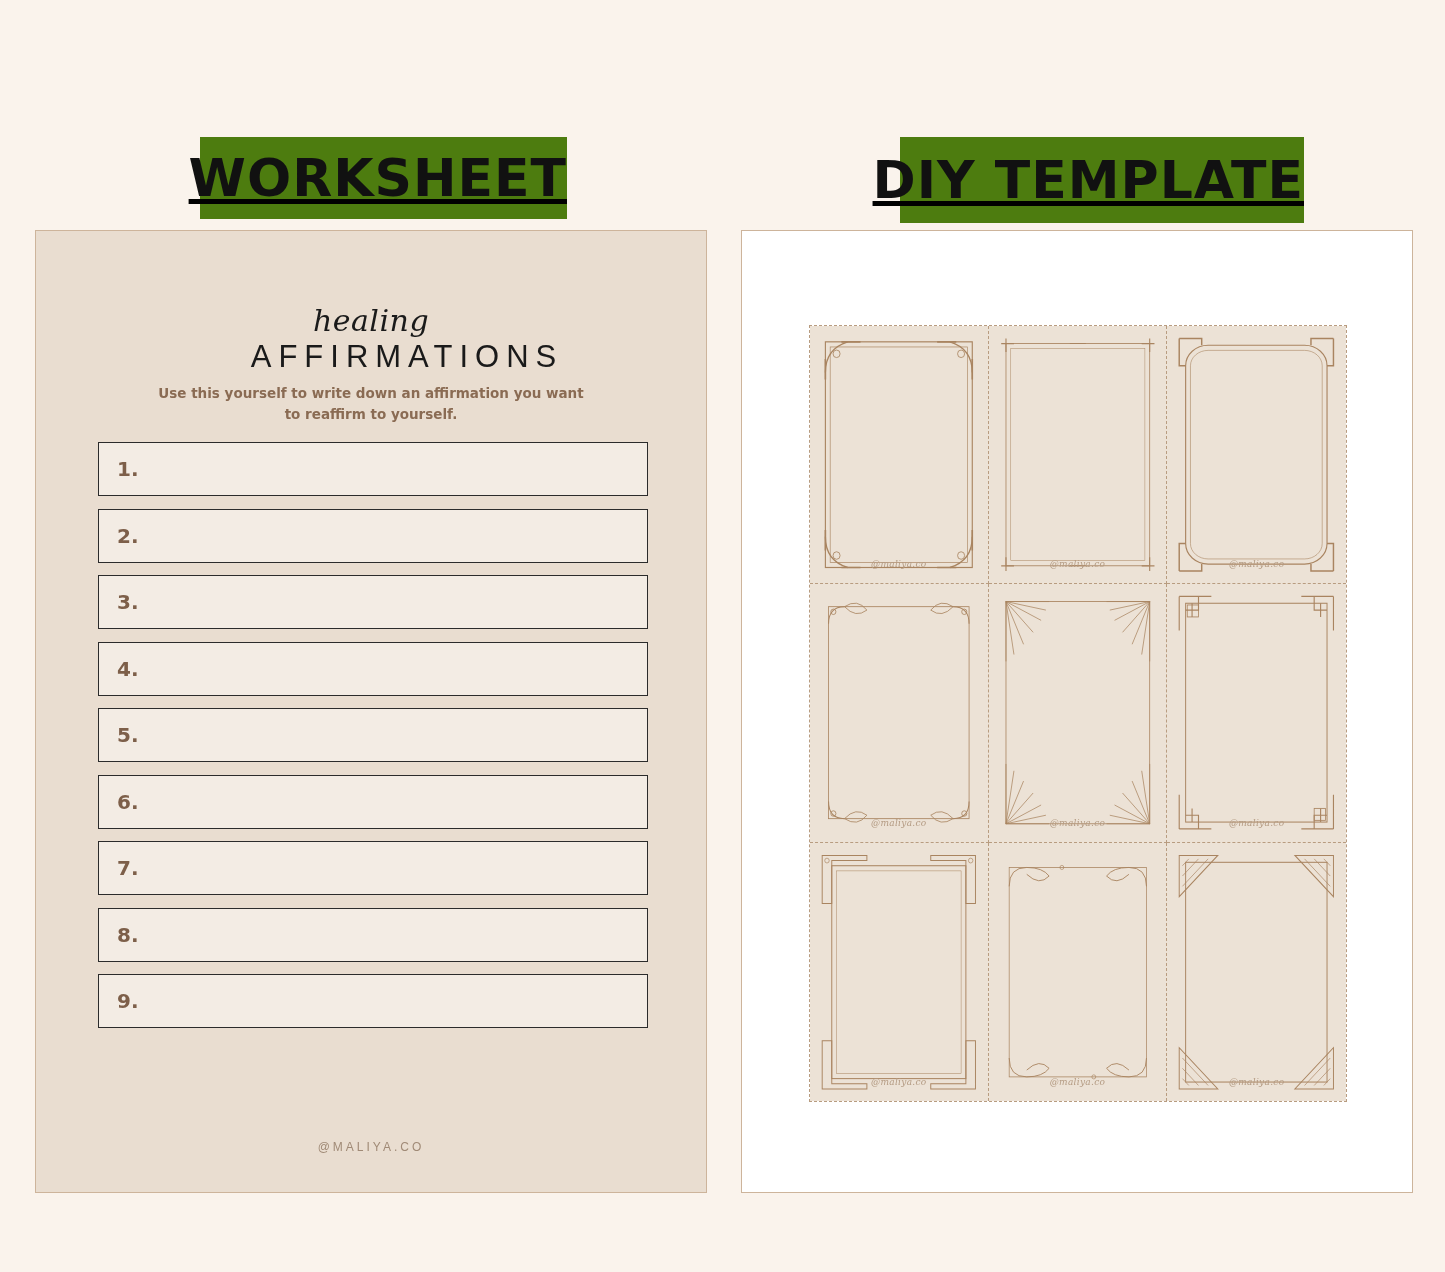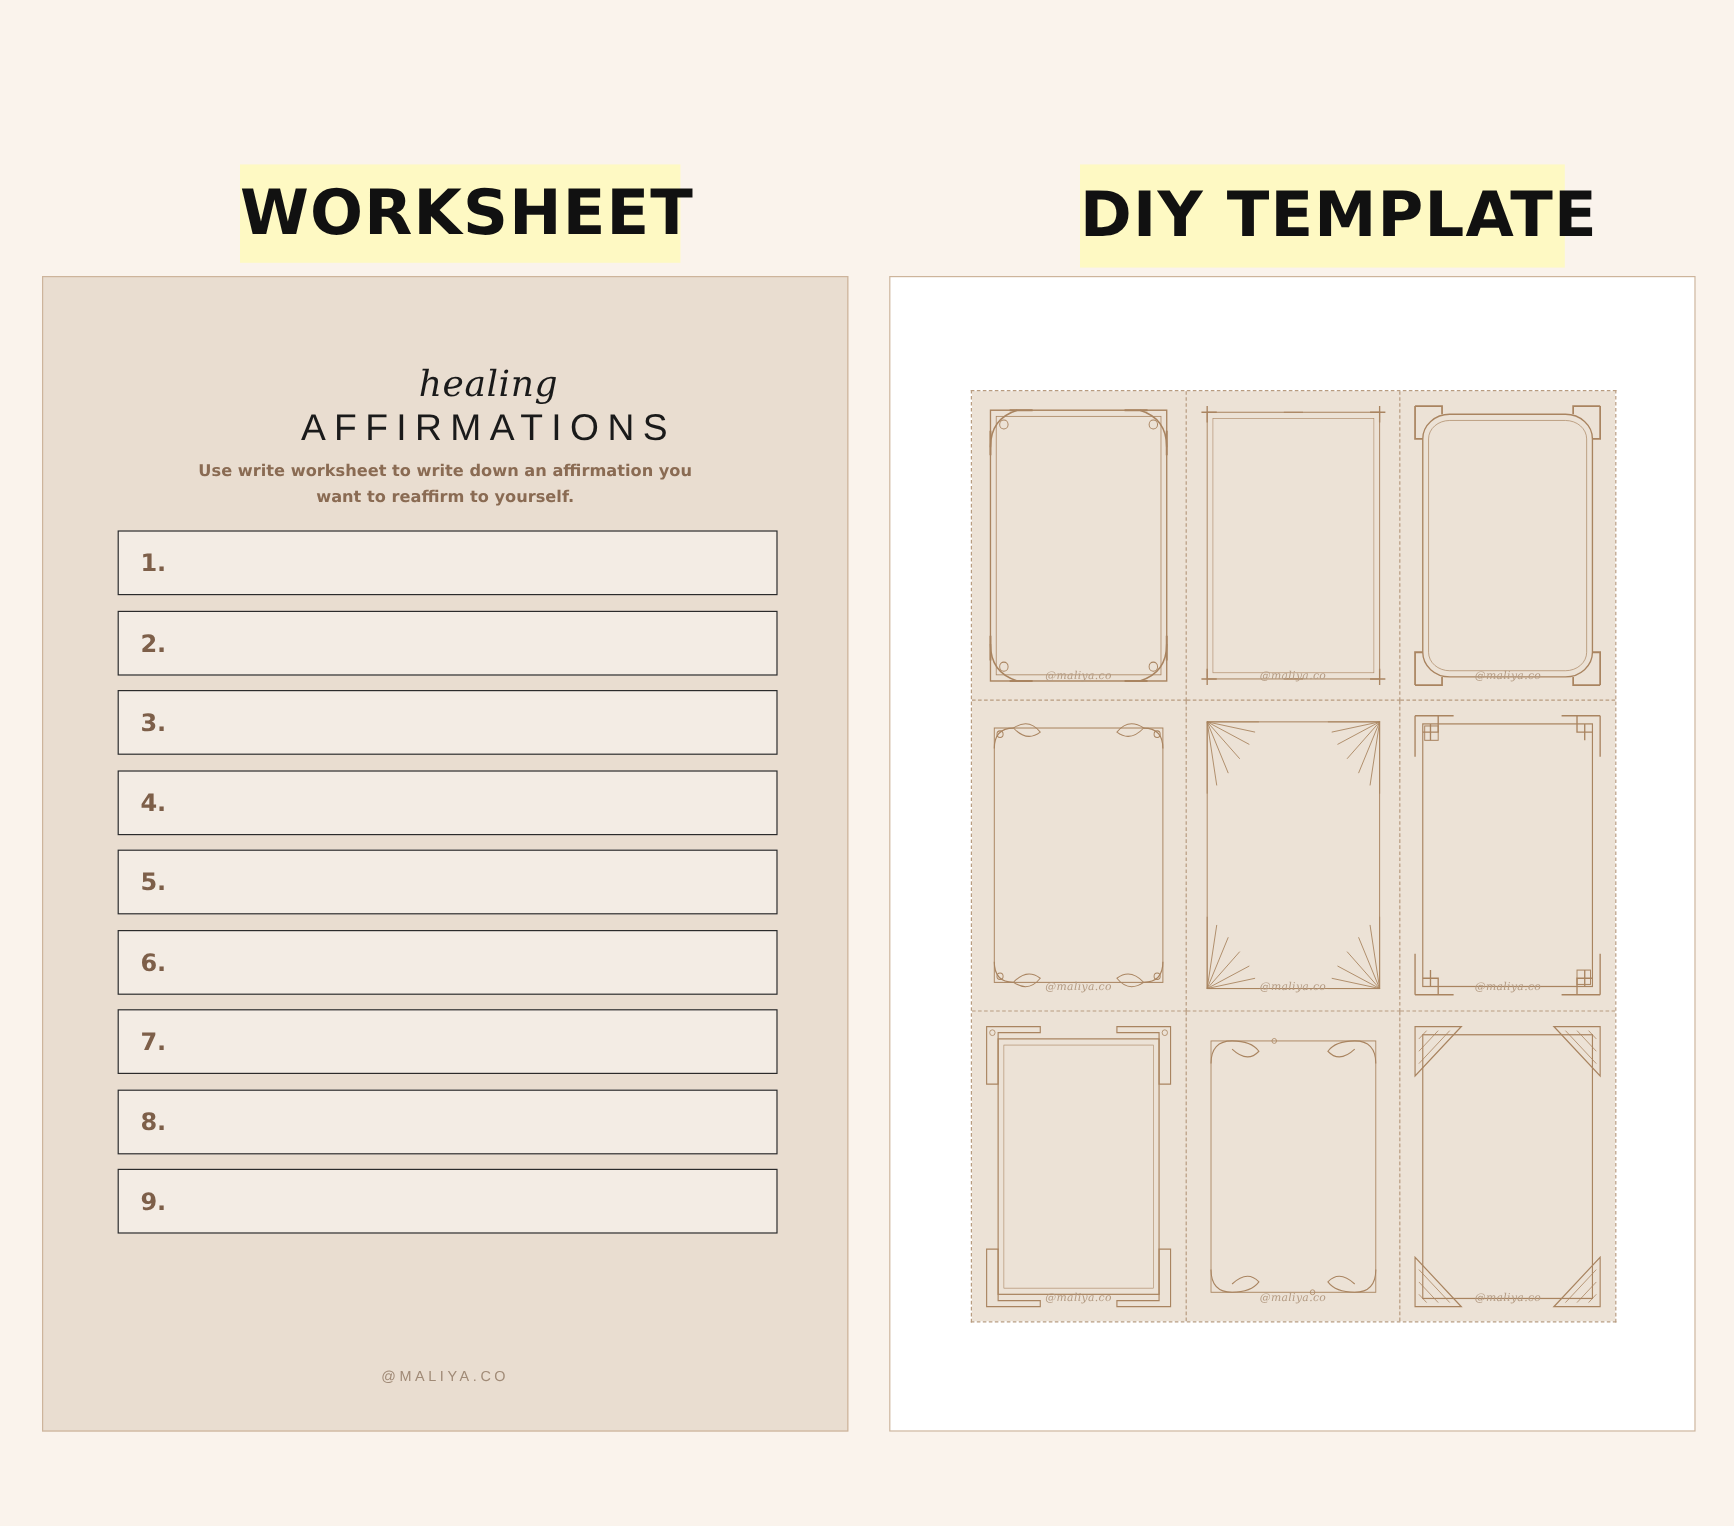--- a/index.html
+++ b/index.html
@@ -15,24 +15,25 @@
   }
   .page {
     position: relative;
     width: 1445px;
     height: 1272px;
   }
 
   
   .heading-band {
     position: absolute;
-    background: #fef9c3;
+    background: #4d7c0f;
     display: flex;
     align-items: center;
-    justify-content: flex-start;
+    justify-content: flex-end;
+    text-decoration: underline;
   }
   .heading-band .heading-text {
     font-family: "DejaVu Sans", sans-serif;
     font-weight: bold;
     color: #111111;
     letter-spacing: 1px;
     font-size: 52px;
     line-height: 1;
     white-space: nowrap;
   }
@@ -64,21 +65,20 @@
     position: absolute;
     top: 72px;
     left: 0;
     width: 100%;
     text-align: center;
     font-family: "DejaVu Serif", serif;
     font-style: italic;
     font-size: 30px;
     color: #1a1a1a;
     letter-spacing: 0.5px;
-    margin-left: 36px;
   }
   #worksheet-title-main {
     position: absolute;
     top: 108px;
     left: 0;
     width: 100%;
     text-align: center;
     font-family: "Liberation Sans", sans-serif;
     font-size: 31px;
     letter-spacing: 7px;
@@ -206,21 +206,21 @@
   <div class="heading-band" id="heading-left">
     <span class="heading-text">WORKSHEET</span>
   </div>
   <div class="heading-band" id="heading-right">
     <span class="heading-text">DIY TEMPLATE</span>
   </div>
 
   <div id="worksheet-panel">
     <div id="worksheet-title-script">healing</div>
     <div id="worksheet-title-main">AFFIRMATIONS</div>
-    <div id="worksheet-subtitle">Use write worksheet to write down an affirmation you want to reaffirm to yourself.</div>
+    <div id="worksheet-subtitle">Use this yourself to write down an affirmation you want to reaffirm to yourself.</div>
 
     <div id="worksheet-lines">
       <div class="line-row">
         <span class="line-number">1.</span>
       </div>
       <div class="line-row">
         <span class="line-number">2.</span>
       </div>
       <div class="line-row">
         <span class="line-number">3.</span>

